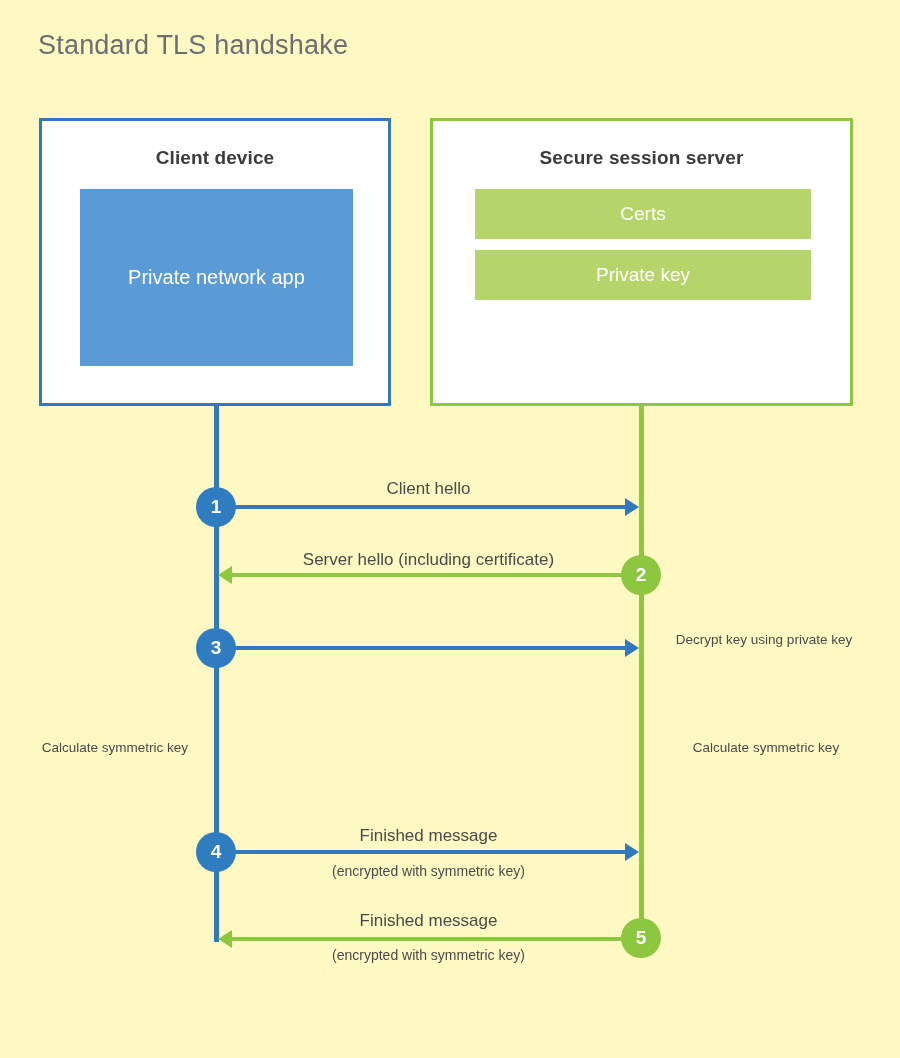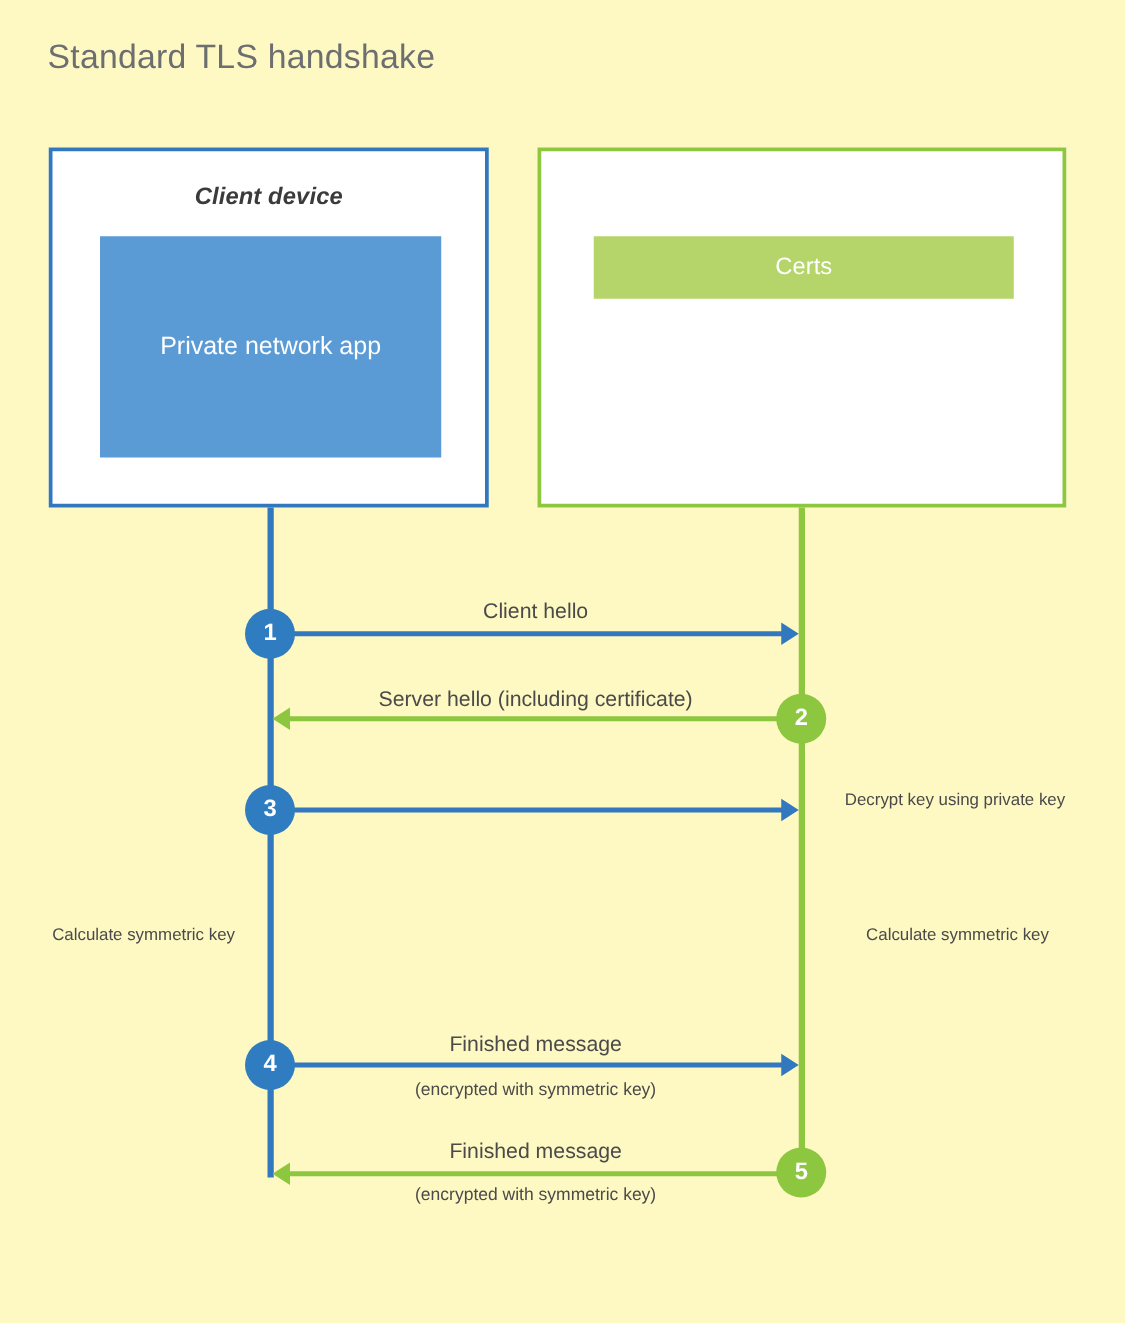--- a/index.html
+++ b/index.html
@@ -51,21 +51,20 @@
     height: 288px;
     border: 3px solid #8dc63f;
   }
   .party-title {
     text-align: center;
     font-size: 19px;
     font-weight: bold;
     color: #3b3b3b;
     margin-top: 26px;
     letter-spacing: 0.1px;
-    font-style: italic;
   }
 
   
   #client-app-block {
     position: absolute;
     left: 38px;
     top: 68px;
     width: 273px;
     height: 177px;
     background: #5b9bd5;
@@ -171,22 +170,24 @@
 <div id="diagram">
 
   <div class="abs" id="page-title">Standard TLS handshake</div>
 
   <div class="abs party-box" id="client-box">
     <div class="party-title">Client device</div>
     <div id="client-app-block">Private network app</div>
   </div>
 
   <div class="abs party-box" id="server-box">
+    <div class="party-title">Secure session server</div>
     <div id="server-bars">
       <div class="server-bar">Certs</div>
+      <div class="server-bar">Private key</div>
     </div>
   </div>
 
   <div class="abs lifeline" id="client-lifeline"></div>
   <div class="abs lifeline" id="server-lifeline"></div>
 
   <div class="abs msg-label" style="left:216px; top:479px; width:425px;">Client hello</div>
   <div class="abs arrow-line blue" style="left:216px; top:505px; width:410px;"></div>
   <div class="abs arrow-head right blue" style="left:625px; top:498px;"></div>
   <div class="abs step-circle blue" style="left:196px; top:487px;">1</div>

